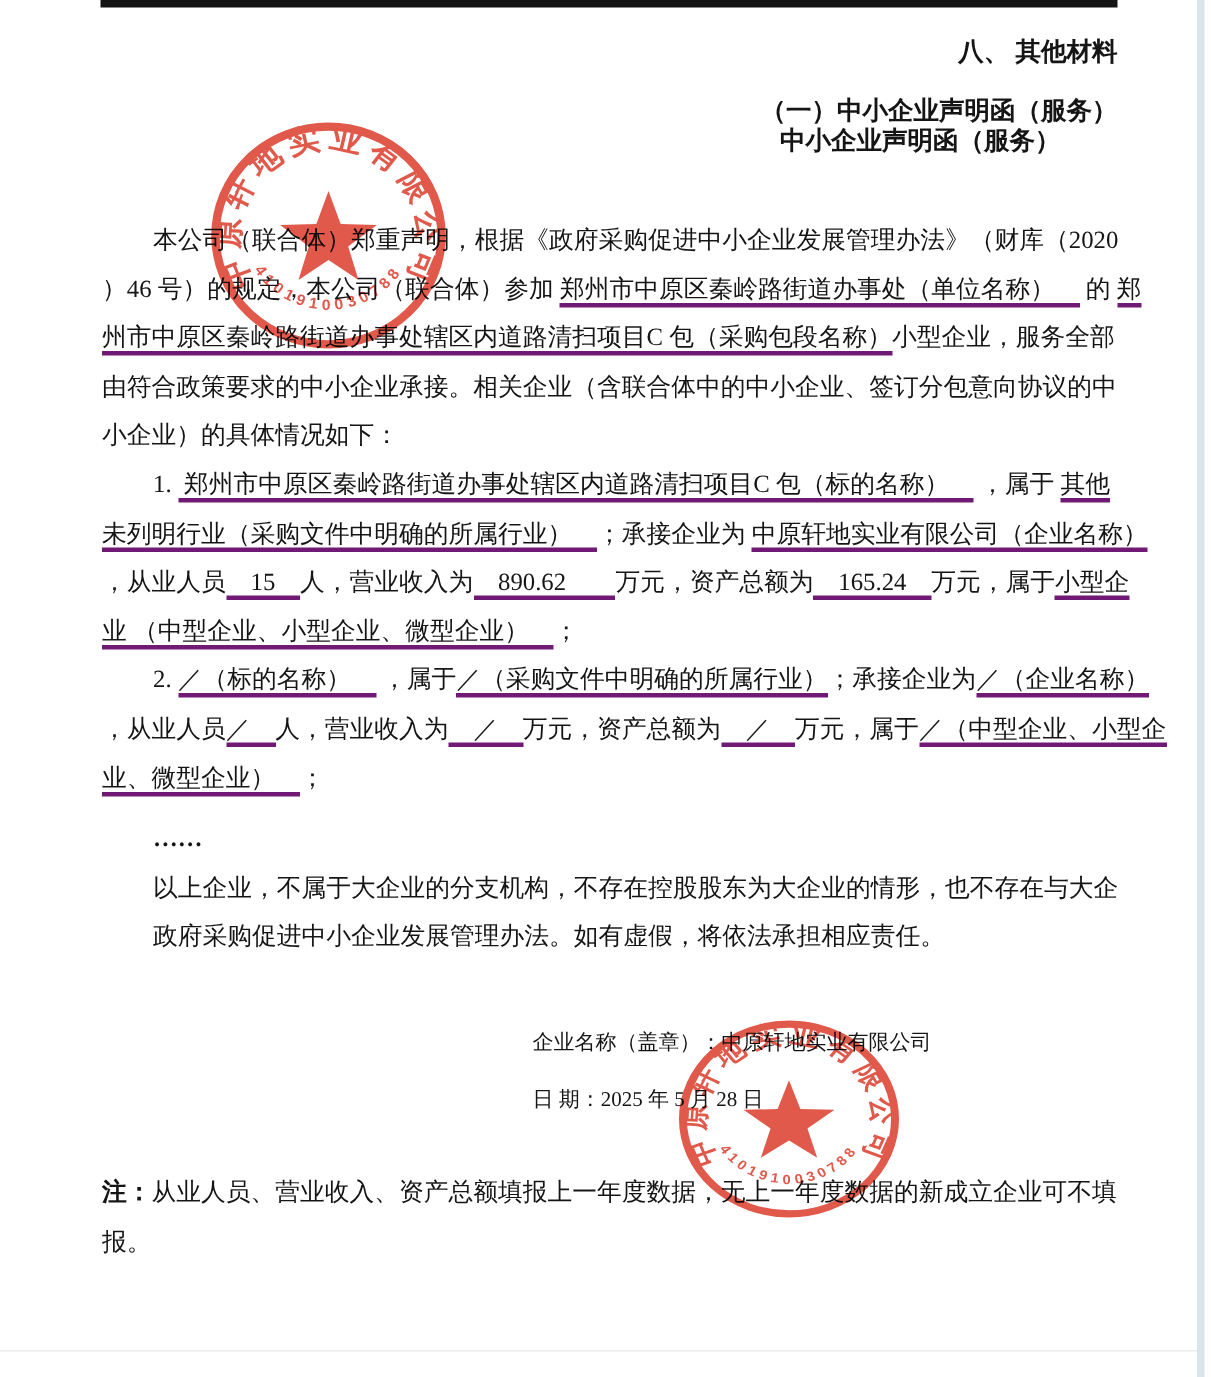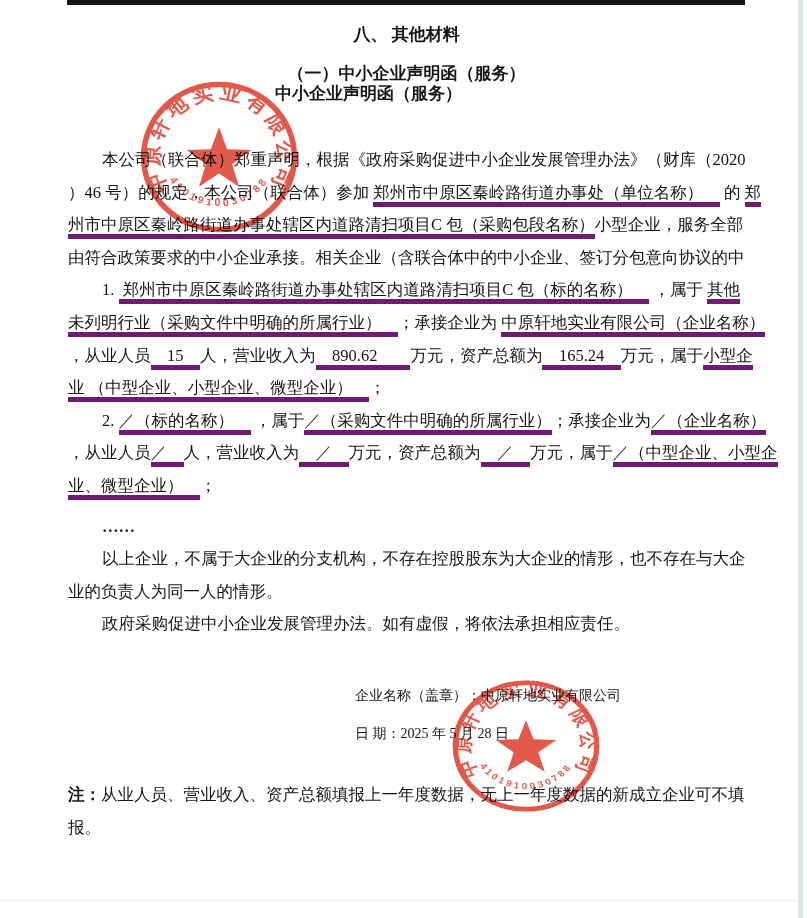--- a/index.html
+++ b/index.html
@@ -5,28 +5,28 @@
   html,body{margin:0;padding:0;}
   body{
     width:807px;height:918px;position:relative;overflow:hidden;
     background:#ffffff;color:#151515;
     font-family:"Liberation Serif","DejaVu Serif",serif;
   }
   .top-rule{position:absolute;left:67px;top:0;width:678px;height:5px;background:#141414;}
   .right-edge{position:absolute;left:798px;top:0;width:5px;height:918px;background:#d9e5e8;}
   .bottom-rule{position:absolute;left:0;top:900px;width:798px;height:1px;background:#e9eded;}
   .content{position:absolute;left:68px;top:5px;width:677px;}
-  .h1,.h2,.h3{font-weight:bold;font-size:17px;text-align:center;line-height:20px;}
+  .h1,.h2,.h3{font-weight:bold;font-size:17px;text-align:right;line-height:20px;}
   .h1{margin-top:20px;}
   .h2{margin-top:19px;}
   .h3{transform:translateX(-38px);}
   .para{font-size:16.5px;}
   .line{line-height:32.6px;white-space:pre;height:32.6px;}
   .line.ind{padding-left:34px;}
-  .u{border-bottom:5px solid #701a75;}
+  .u{border-bottom:3px solid #701a75;}
   .b{font-weight:bold;}
   .sig-block{margin-top:36px;padding-left:287px;font-size:14px;}
   .sig-block .sig-line{line-height:38px;white-space:pre;}
   .note-block{margin-top:26px;}
   .seal{position:absolute;mix-blend-mode:multiply;opacity:0.85;pointer-events:none;}
   .seal text{font-family:"Liberation Sans","DejaVu Sans",sans-serif;}
   #seal-top{left:138px;top:79px;width:162px;height:156px;}
   #seal-bottom{left:450px;top:678px;width:152px;height:136px;}
 </style>
 </head>
@@ -40,38 +40,38 @@
   <div class="h1">八、 其他材料</div>
   <div class="h2">（一）中小企业声明函（服务）</div>
   <div class="h3">中小企业声明函（服务）</div>
 
   <div>
       <div class="para" style="margin-top: 40px;">
         <div class="line ind"><span class="">本公司（联合体）郑重声明，根据《政府采购促进中小企业发展管理办法》（财库（2020</span></div>
         <div class="line"><span class="">）46 号）的规定，本公司（联合体）参加 </span><span class="u ">郑州市中原区秦岭路街道办事处（单位名称）　</span><span class=""> 的 </span><span class="u ">郑</span></div>
         <div class="line"><span class="u ">州市中原区秦岭路街道办事处辖区内道路清扫项目C 包（采购包段名称）</span><span class="">小型企业，服务全部</span></div>
         <div class="line"><span class="">由符合政策要求的中小企业承接。相关企业（含联合体中的中小企业、签订分包意向协议的中</span></div>
+        <div class="line"><span class="">小企业）的具体情况如下：</span></div>
       </div>
       <div class="para">
         <div class="line ind"><span class="">1. </span><span class="u "> 郑州市中原区秦岭路街道办事处辖区内道路清扫项目C 包（标的名称）　</span><span class=""> ，属于 </span><span class="u ">其他</span></div>
         <div class="line"><span class="u ">未列明行业（采购文件中明确的所属行业）　</span><span class="">；承接企业为 </span><span class="u ">中原轩地实业有限公司（企业名称）</span></div>
         <div class="line"><span class="">，从业人员</span><span class="u ">　15　</span><span class="">人，营业收入为</span><span class="u ">　890.62　　</span><span class="">万元，资产总额为</span><span class="u ">　165.24　</span><span class="">万元，属于</span><span class="u ">小型企</span></div>
         <div class="line"><span class="u ">业 （中型企业、小型企业、微型企业）　</span><span class="">；</span></div>
       </div>
       <div class="para">
         <div class="line ind"><span class="">2. </span><span class="u ">／（标的名称）　</span><span class=""> ，属于</span><span class="u ">／（采购文件中明确的所属行业）</span><span class="">；承接企业为</span><span class="u ">／（企业名称）</span></div>
         <div class="line"><span class="">，从业人员</span><span class="u ">／　</span><span class="">人，营业收入为</span><span class="u ">　／　</span><span class="">万元，资产总额为</span><span class="u ">　／　</span><span class="">万元，属于</span><span class="u ">／（中型企业、小型企</span></div>
         <div class="line"><span class="u ">业、微型企业）　</span><span class="">；</span></div>
       </div>
       <div class="para" style="margin-top: 8px;">
         <div class="line ind"><span class="b">……</span></div>
       </div>
       <div class="para">
         <div class="line ind"><span class="">以上企业，不属于大企业的分支机构，不存在控股股东为大企业的情形，也不存在与大企</span></div>
-        <div class="line"><span class="">业的负责人为同一人的情形。</span></div>
       </div>
       <div class="para">
         <div class="line ind"><span class="">政府采购促进中小企业发展管理办法。如有虚假，将依法承担相应责任。</span></div>
       </div>
     </div>
 
   <div class="sig-block">
     <div class="sig-line">企业名称（盖章）：中原轩地实业有限公司</div>
     <div class="sig-line">日 期：2025 年 5 月 28 日</div>
   </div>

